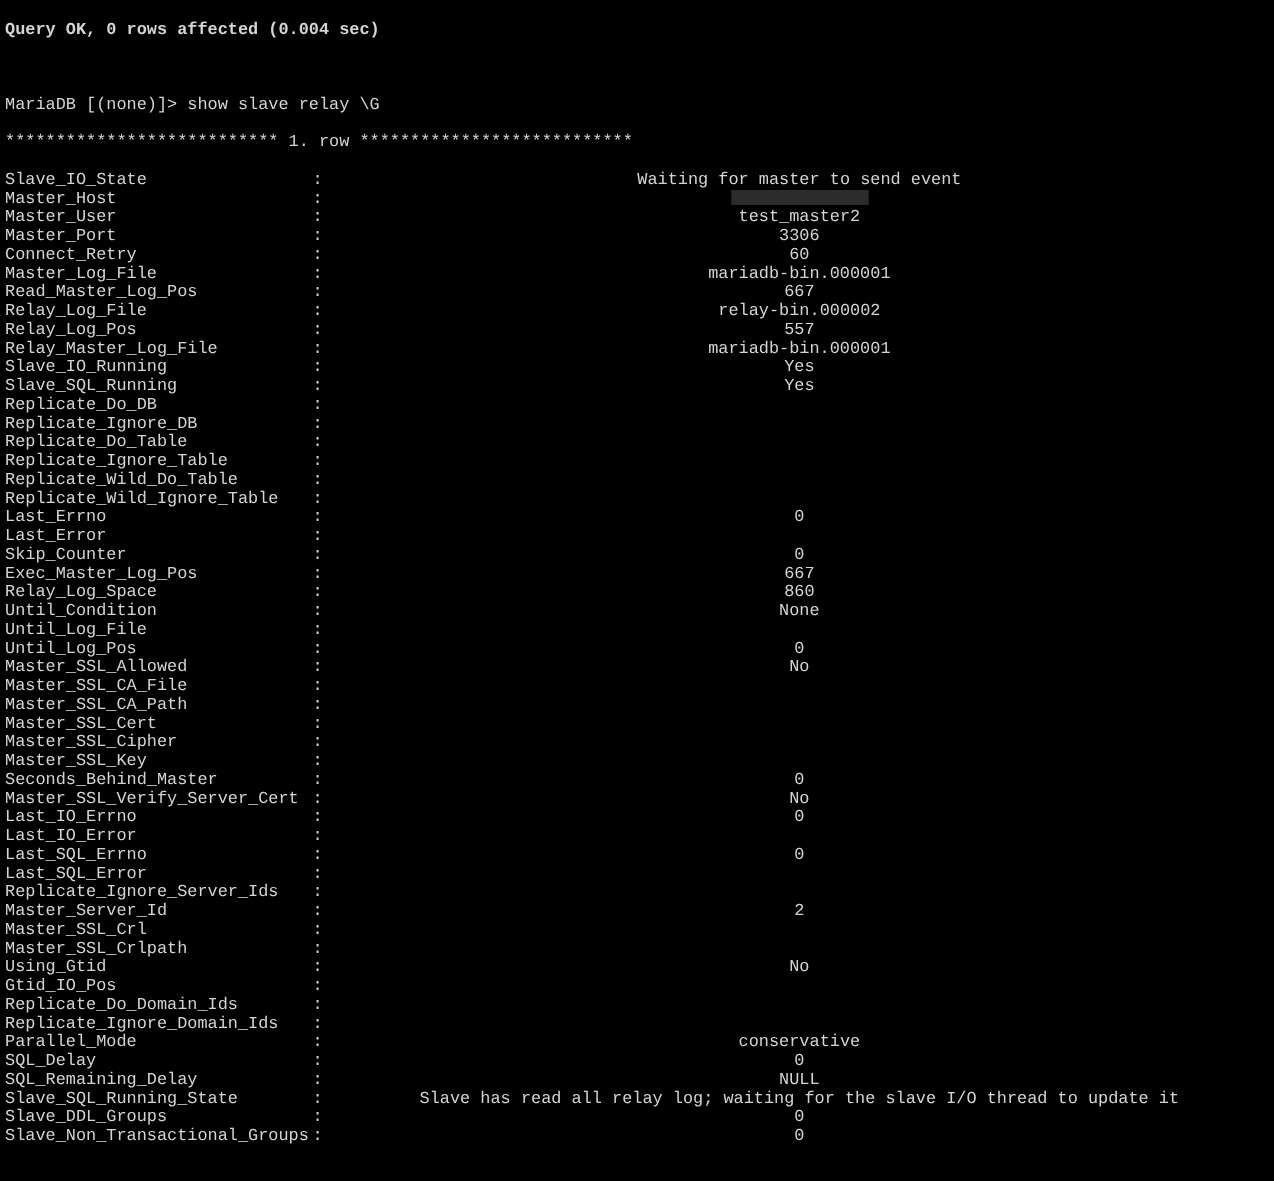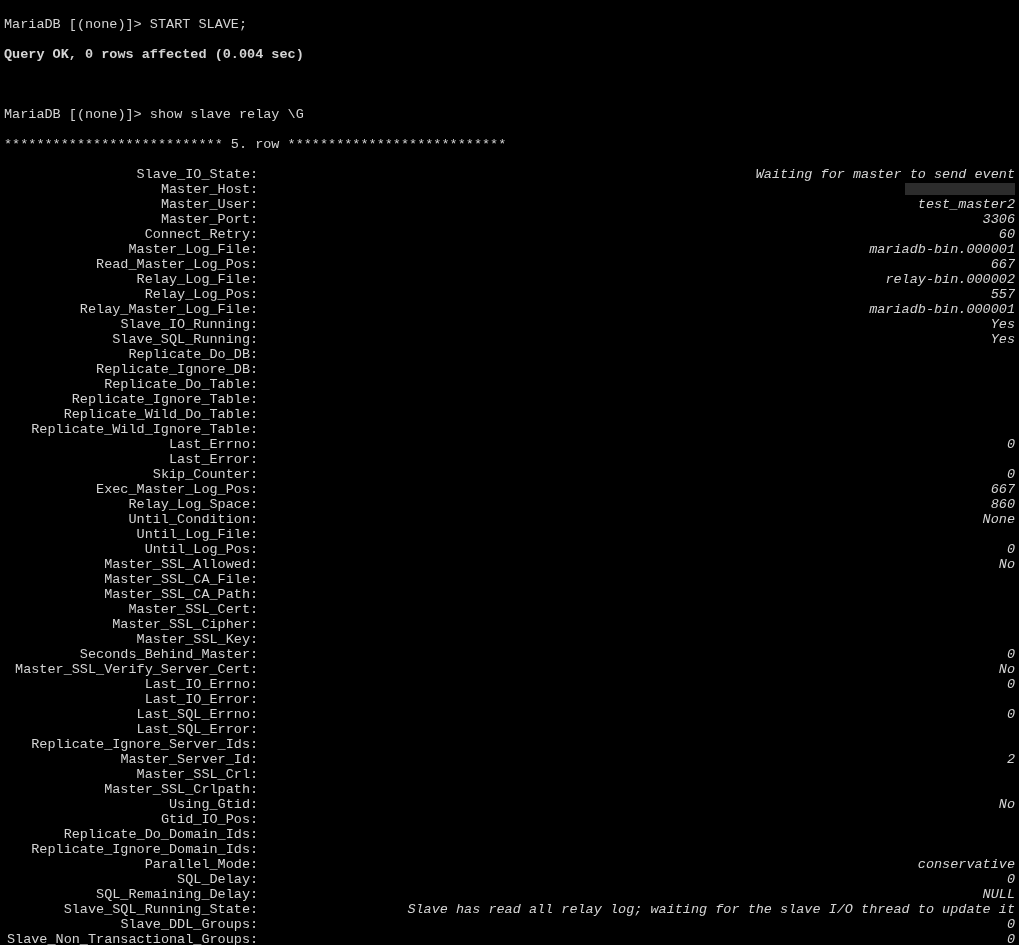--- a/index.html
+++ b/index.html
@@ -15,44 +15,41 @@
   .term {
     padding: 2px 4px;
     white-space: pre;
   }
   .bold { font-weight: bold; }
   .row {
     display: flex;
   }
   .label {
     width: 246px;
-    text-align: right;
     padding-right: 0;
   }
   .sep {
     width: 14px;
     text-align: left;
   }
   .val {
     flex: 1;
-    text-align: right;
-    font-style: italic;
+    text-align: center;
   }
   .redacted {
     display: inline-block;
     width: 110px;
     height: 12px;
     background: #2c2c2c;
     vertical-align: middle;
   }
 </style>
 </head>
 <body>
 
 <div class="term">
-<div><span>MariaDB [(none)]&gt; </span><span>START SLAVE;</span></div>
 <div class="bold">Query OK, 0 rows affected (0.004 sec)</div>
 <div>&nbsp;</div>
 <div><span>MariaDB [(none)]&gt; </span><span>show slave relay \G</span></div>
-<div>*************************** 5. row ***************************</div>
+<div>*************************** 1. row ***************************</div>
 <div id="status-block"><div class="row"><span class="label">Slave_IO_State</span><span class="sep">: </span><span class="val">Waiting for master to send event</span></div><div class="row"><span class="label">Master_Host</span><span class="sep">: </span><span class="val"><span class="redacted"></span></span></div><div class="row"><span class="label">Master_User</span><span class="sep">: </span><span class="val">test_master2</span></div><div class="row"><span class="label">Master_Port</span><span class="sep">: </span><span class="val">3306</span></div><div class="row"><span class="label">Connect_Retry</span><span class="sep">: </span><span class="val">60</span></div><div class="row"><span class="label">Master_Log_File</span><span class="sep">: </span><span class="val">mariadb-bin.000001</span></div><div class="row"><span class="label">Read_Master_Log_Pos</span><span class="sep">: </span><span class="val">667</span></div><div class="row"><span class="label">Relay_Log_File</span><span class="sep">: </span><span class="val">relay-bin.000002</span></div><div class="row"><span class="label">Relay_Log_Pos</span><span class="sep">: </span><span class="val">557</span></div><div class="row"><span class="label">Relay_Master_Log_File</span><span class="sep">: </span><span class="val">mariadb-bin.000001</span></div><div class="row"><span class="label">Slave_IO_Running</span><span class="sep">: </span><span class="val">Yes</span></div><div class="row"><span class="label">Slave_SQL_Running</span><span class="sep">: </span><span class="val">Yes</span></div><div class="row"><span class="label">Replicate_Do_DB</span><span class="sep">: </span><span class="val"></span></div><div class="row"><span class="label">Replicate_Ignore_DB</span><span class="sep">: </span><span class="val"></span></div><div class="row"><span class="label">Replicate_Do_Table</span><span class="sep">: </span><span class="val"></span></div><div class="row"><span class="label">Replicate_Ignore_Table</span><span class="sep">: </span><span class="val"></span></div><div class="row"><span class="label">Replicate_Wild_Do_Table</span><span class="sep">: </span><span class="val"></span></div><div class="row"><span class="label">Replicate_Wild_Ignore_Table</span><span class="sep">: </span><span class="val"></span></div><div class="row"><span class="label">Last_Errno</span><span class="sep">: </span><span class="val">0</span></div><div class="row"><span class="label">Last_Error</span><span class="sep">: </span><span class="val"></span></div><div class="row"><span class="label">Skip_Counter</span><span class="sep">: </span><span class="val">0</span></div><div class="row"><span class="label">Exec_Master_Log_Pos</span><span class="sep">: </span><span class="val">667</span></div><div class="row"><span class="label">Relay_Log_Space</span><span class="sep">: </span><span class="val">860</span></div><div class="row"><span class="label">Until_Condition</span><span class="sep">: </span><span class="val">None</span></div><div class="row"><span class="label">Until_Log_File</span><span class="sep">: </span><span class="val"></span></div><div class="row"><span class="label">Until_Log_Pos</span><span class="sep">: </span><span class="val">0</span></div><div class="row"><span class="label">Master_SSL_Allowed</span><span class="sep">: </span><span class="val">No</span></div><div class="row"><span class="label">Master_SSL_CA_File</span><span class="sep">: </span><span class="val"></span></div><div class="row"><span class="label">Master_SSL_CA_Path</span><span class="sep">: </span><span class="val"></span></div><div class="row"><span class="label">Master_SSL_Cert</span><span class="sep">: </span><span class="val"></span></div><div class="row"><span class="label">Master_SSL_Cipher</span><span class="sep">: </span><span class="val"></span></div><div class="row"><span class="label">Master_SSL_Key</span><span class="sep">: </span><span class="val"></span></div><div class="row"><span class="label">Seconds_Behind_Master</span><span class="sep">: </span><span class="val">0</span></div><div class="row"><span class="label">Master_SSL_Verify_Server_Cert</span><span class="sep">: </span><span class="val">No</span></div><div class="row"><span class="label">Last_IO_Errno</span><span class="sep">: </span><span class="val">0</span></div><div class="row"><span class="label">Last_IO_Error</span><span class="sep">: </span><span class="val"></span></div><div class="row"><span class="label">Last_SQL_Errno</span><span class="sep">: </span><span class="val">0</span></div><div class="row"><span class="label">Last_SQL_Error</span><span class="sep">: </span><span class="val"></span></div><div class="row"><span class="label">Replicate_Ignore_Server_Ids</span><span class="sep">: </span><span class="val"></span></div><div class="row"><span class="label">Master_Server_Id</span><span class="sep">: </span><span class="val">2</span></div><div class="row"><span class="label">Master_SSL_Crl</span><span class="sep">: </span><span class="val"></span></div><div class="row"><span class="label">Master_SSL_Crlpath</span><span class="sep">: </span><span class="val"></span></div><div class="row"><span class="label">Using_Gtid</span><span class="sep">: </span><span class="val">No</span></div><div class="row"><span class="label">Gtid_IO_Pos</span><span class="sep">: </span><span class="val"></span></div><div class="row"><span class="label">Replicate_Do_Domain_Ids</span><span class="sep">: </span><span class="val"></span></div><div class="row"><span class="label">Replicate_Ignore_Domain_Ids</span><span class="sep">: </span><span class="val"></span></div><div class="row"><span class="label">Parallel_Mode</span><span class="sep">: </span><span class="val">conservative</span></div><div class="row"><span class="label">SQL_Delay</span><span class="sep">: </span><span class="val">0</span></div><div class="row"><span class="label">SQL_Remaining_Delay</span><span class="sep">: </span><span class="val">NULL</span></div><div class="row"><span class="label">Slave_SQL_Running_State</span><span class="sep">: </span><span class="val">Slave has read all relay log; waiting for the slave I/O thread to update it</span></div><div class="row"><span class="label">Slave_DDL_Groups</span><span class="sep">: </span><span class="val">0</span></div><div class="row"><span class="label">Slave_Non_Transactional_Groups</span><span class="sep">: </span><span class="val">0</span></div></div>
 
 </div>
 
 </body></html>

